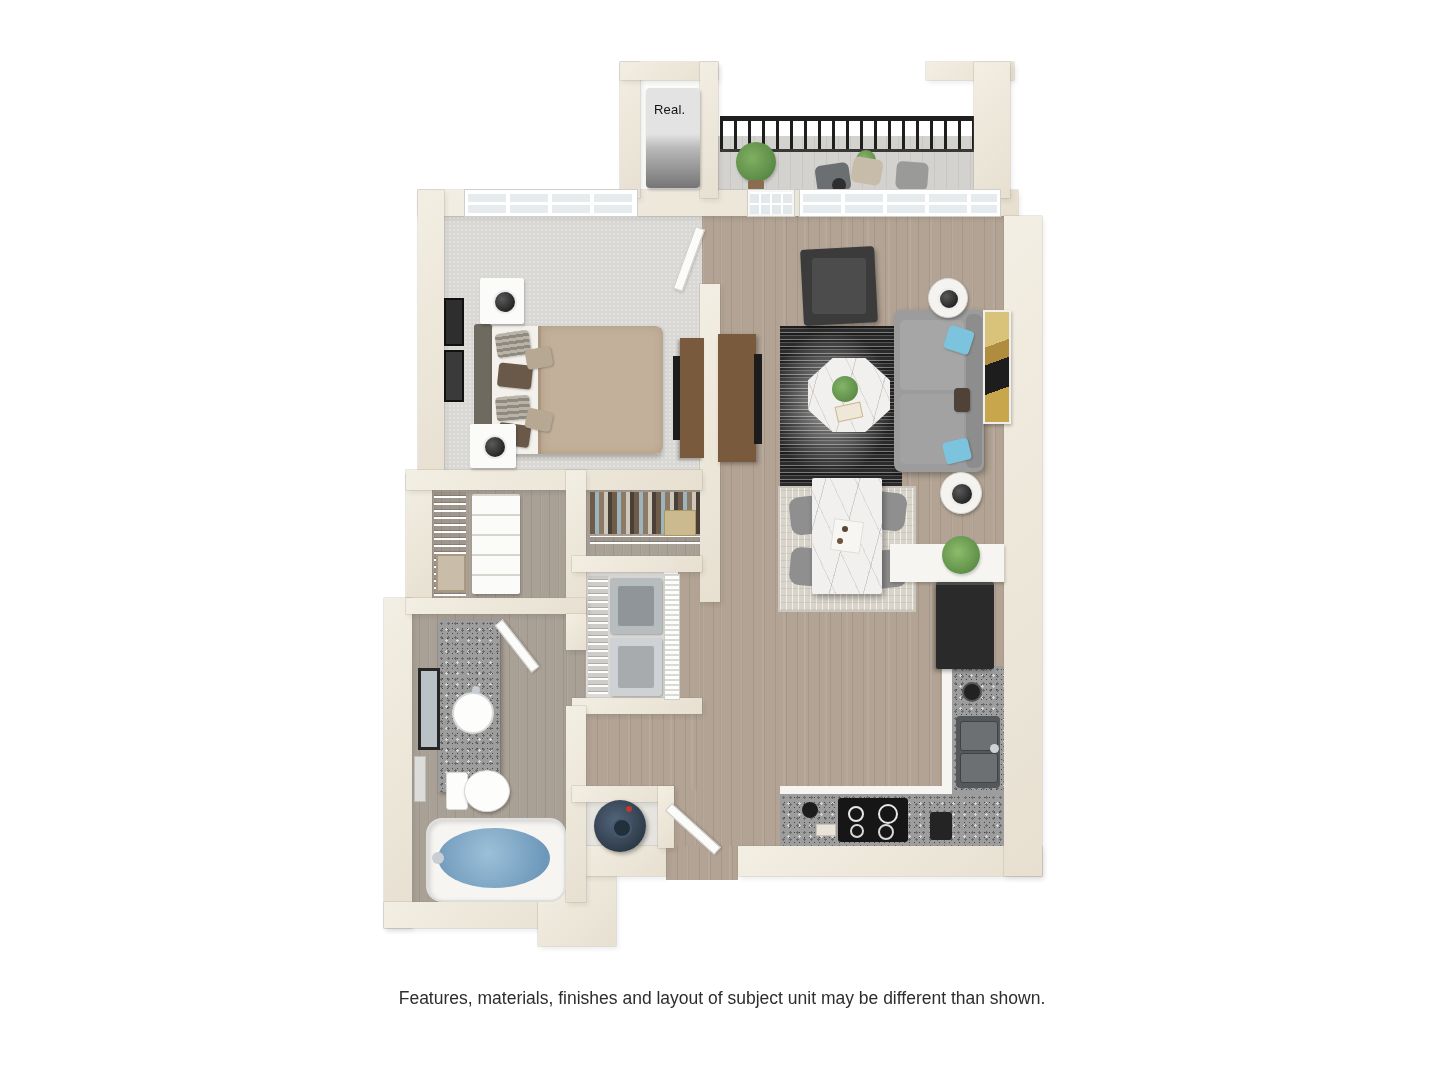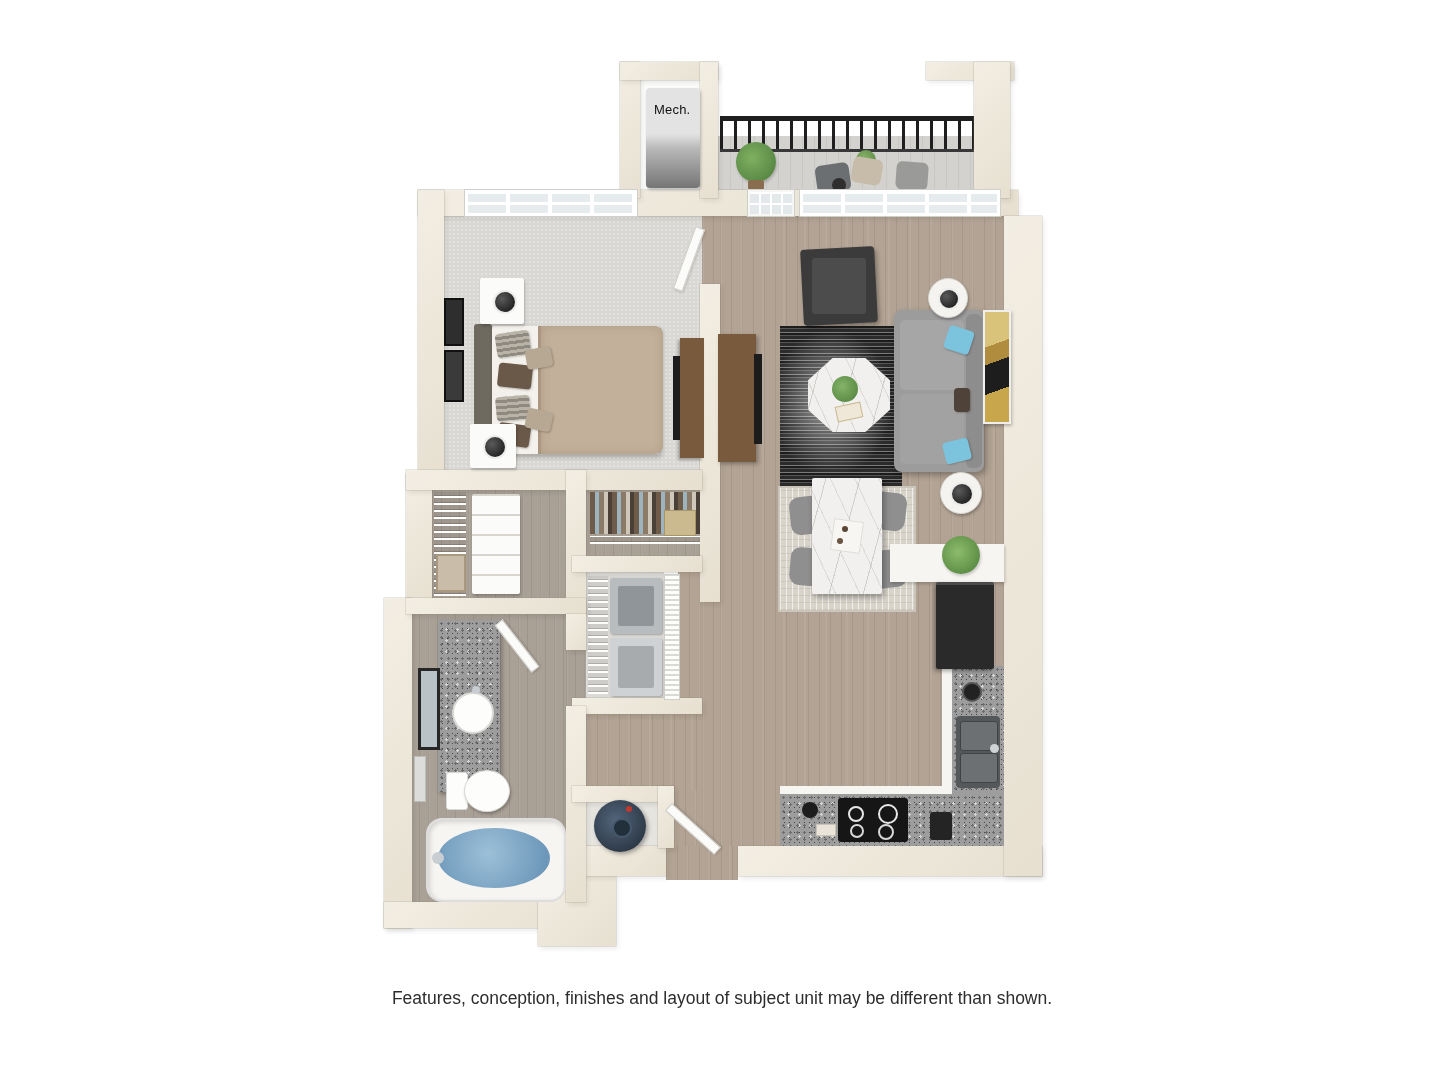--- a/index.html
+++ b/index.html
@@ -111,21 +111,21 @@
     <div class="wall" style="left:202px;top:498px;width:130px;height:16px;"></div>
     <div class="wall" style="left:202px;top:640px;width:130px;height:16px;"></div>
     <div class="wall" style="left:196px;top:556px;width:20px;height:36px;"></div>
     <div class="wall" style="left:196px;top:648px;width:20px;height:196px;"></div>
     <div class="wall" style="left:202px;top:728px;width:102px;height:16px;"></div>
     <div class="wall" style="left:288px;top:728px;width:16px;height:62px;"></div>
 
     <div class="abs" style="left:270px;top:22px;width:60px;height:110px;background:#fcfcfb;z-index:20;"></div>
     <div class="furn" style="left:276px;top:30px;width:54px;height:100px;border-radius:4px;
          background:linear-gradient(180deg,#e3e3e3 0 46%,#b9b9b9 60%,#757575 100%);box-shadow:1px 2px 3px rgba(0,0,0,.25);"></div>
-    <div class="mechlabel" style="left:284px;top:44px;">Mech.</div>
+    <div class="mechlabel" style="left:284px;top:44px;">Real.</div>
 
     <div class="abs rail" style="left:350px;top:58px;width:256px;height:28px;z-index:25;"></div>
     <div class="furn circle" style="left:366px;top:84px;width:40px;height:40px;
          background:radial-gradient(circle at 40% 40%,#7fb060,#4c7a3c);box-shadow:1px 2px 3px rgba(0,0,0,.2);"></div>
     <div class="furn" style="left:378px;top:122px;width:16px;height:10px;background:#8a6d4f;border-radius:2px;"></div>
     <div class="furn circle" style="left:486px;top:92px;width:20px;height:20px;
          background:radial-gradient(circle at 40% 40%,#86b368,#55813f);"></div>
     <div class="furn" style="left:446px;top:106px;width:34px;height:28px;background:#6b6f72;border-radius:6px;transform:rotate(-8deg);"></div>
     <div class="furn" style="left:482px;top:100px;width:30px;height:26px;background:#c7bcaa;border-radius:6px;transform:rotate(10deg);"></div>
     <div class="furn" style="left:526px;top:104px;width:32px;height:28px;background:#9a9a98;border-radius:6px;transform:rotate(4deg);"></div>
@@ -240,15 +240,15 @@
     <div class="furn" style="left:68px;top:770px;width:112px;height:60px;border-radius:50%;
          background:radial-gradient(circle at 45% 42%,#9cc0d8,#6e98ba 80%);z-index:45;"></div>
     <div class="furn circle" style="left:62px;top:794px;width:12px;height:12px;background:#c9ced2;z-index:46;"></div>
     <div class="leaf abs" style="left:142px;top:558px;width:8px;height:58px;transform:rotate(-38deg);"></div>
 
     <div class="leaf abs" style="left:318px;top:738px;width:8px;height:64px;transform:rotate(-48deg);"></div>
 
   </div>
 
   <div class="disclaimer">
-    <div>Features, conception, finishes and layout of subject unit may be different than shown.</div>
+    <div>Features, materials, finishes and layout of subject unit may be different than shown.</div>
   </div>
 </div>
 
 </body></html>

